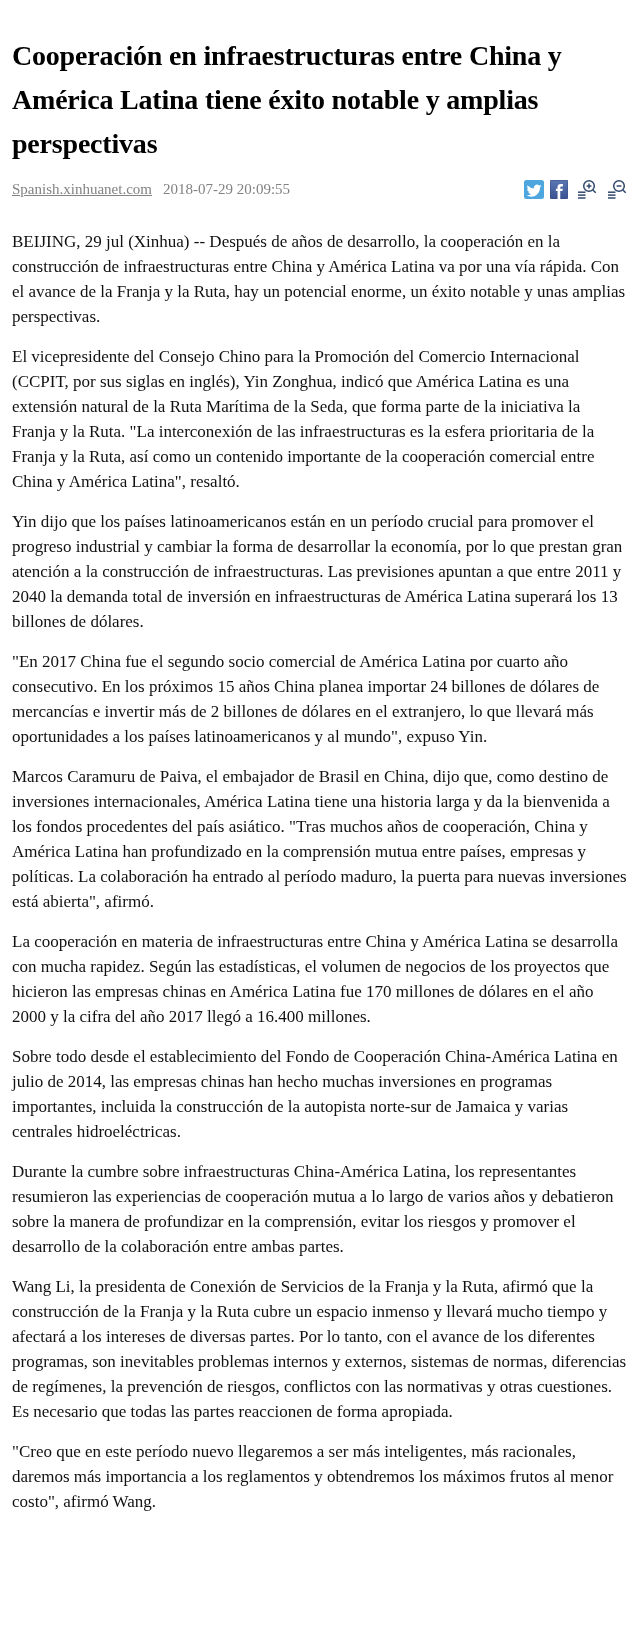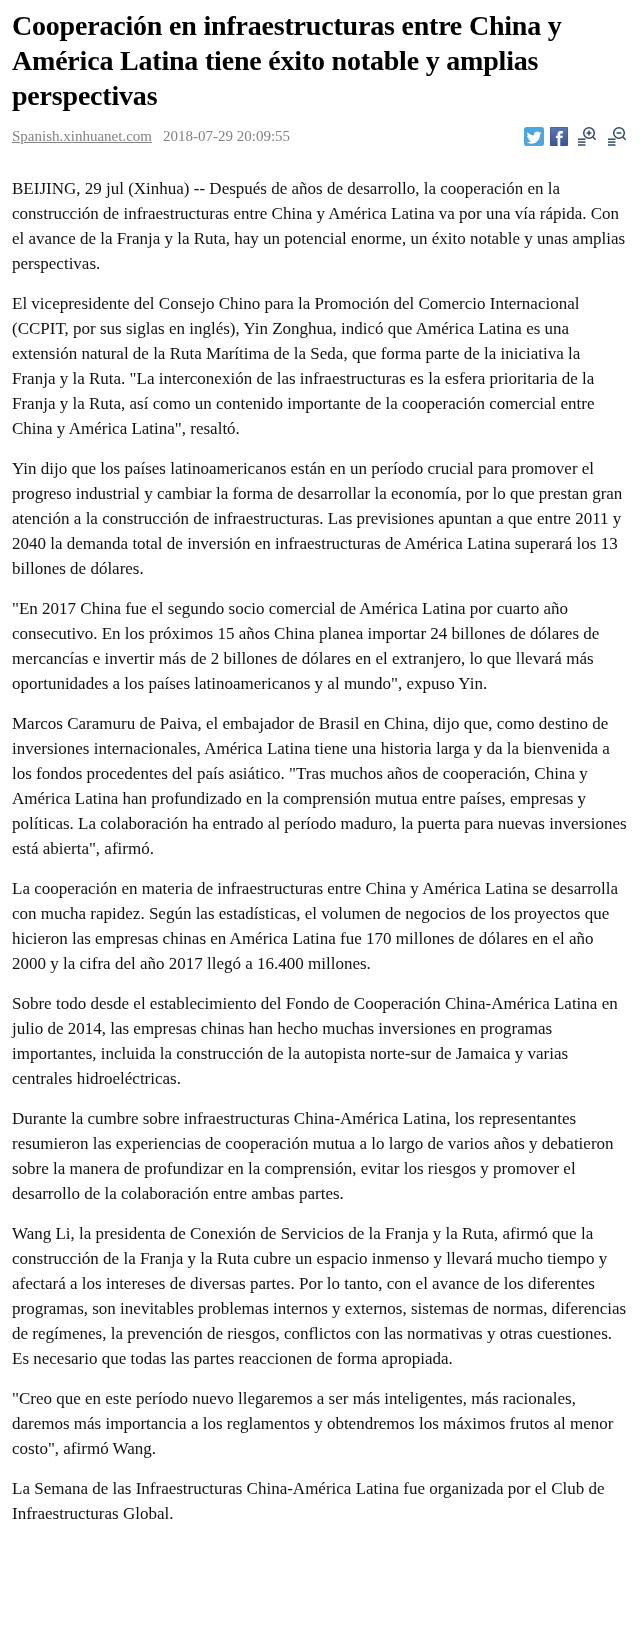--- a/index.html
+++ b/index.html
@@ -12,23 +12,23 @@
     min-height: 1628px;
     font-family: "Liberation Serif", "DejaVu Serif", serif;
     color: #111111;
     box-sizing: border-box;
   }
   .page {
     padding: 0 12px 30px 12px;
   }
   h1.article-title {
     margin: 0;
-    padding-top: 8px;
+    padding-top: 34px;
     font-size: 28px;
-    line-height: 35px;
+    line-height: 44px;
     font-weight: 700;
     color: #000000;
     letter-spacing: -0.2px;
   }
   .meta-row {
     margin-top: 12px;
     display: flex;
     align-items: center;
     height: 22px;
   }
@@ -128,16 +128,15 @@
     <p>BEIJING, 29 jul (Xinhua) -- Después de años de desarrollo, la cooperación en la construcción de infraestructuras entre China y América Latina va por una vía rápida. Con el avance de la Franja y la Ruta, hay un potencial enorme, un éxito notable y unas amplias perspectivas.</p>
     <p>El vicepresidente del Consejo Chino para la Promoción del Comercio Internacional (CCPIT, por sus siglas en inglés), Yin Zonghua, indicó que América Latina es una extensión natural de la Ruta Marítima de la Seda, que forma parte de la iniciativa la Franja y la Ruta. "La interconexión de las infraestructuras es la esfera prioritaria de la Franja y la Ruta, así como un contenido importante de la cooperación comercial entre China y América Latina", resaltó.</p>
     <p>Yin dijo que los países latinoamericanos están en un período crucial para promover el progreso industrial y cambiar la forma de desarrollar la economía, por lo que prestan gran atención a la construcción de infraestructuras. Las previsiones apuntan a que entre 2011 y 2040 la demanda total de inversión en infraestructuras de América Latina superará los 13 billones de dólares.</p>
     <p>"En 2017 China fue el segundo socio comercial de América Latina por cuarto año consecutivo. En los próximos 15 años China planea importar 24 billones de dólares de mercancías e invertir más de 2 billones de dólares en el extranjero, lo que llevará más oportunidades a los países latinoamericanos y al mundo", expuso Yin.</p>
     <p>Marcos Caramuru de Paiva, el embajador de Brasil en China, dijo que, como destino de inversiones internacionales, América Latina tiene una historia larga y da la bienvenida a los fondos procedentes del país asiático. "Tras muchos años de cooperación, China y América Latina han profundizado en la comprensión mutua entre países, empresas y políticas. La colaboración ha entrado al período maduro, la puerta para nuevas inversiones está abierta", afirmó.</p>
     <p>La cooperación en materia de infraestructuras entre China y América Latina se desarrolla con mucha rapidez. Según las estadísticas, el volumen de negocios de los proyectos que hicieron las empresas chinas en América Latina fue 170 millones de dólares en el año 2000 y la cifra del año 2017 llegó a 16.400 millones.</p>
     <p>Sobre todo desde el establecimiento del Fondo de Cooperación China-América Latina en julio de 2014, las empresas chinas han hecho muchas inversiones en programas importantes, incluida la construcción de la autopista norte-sur de Jamaica y varias centrales hidroeléctricas.</p>
     <p>Durante la cumbre sobre infraestructuras China-América Latina, los representantes resumieron las experiencias de cooperación mutua a lo largo de varios años y debatieron sobre la manera de profundizar en la comprensión, evitar los riesgos y promover el desarrollo de la colaboración entre ambas partes.</p>
     <p>Wang Li, la presidenta de Conexión de Servicios de la Franja y la Ruta, afirmó que la construcción de la Franja y la Ruta cubre un espacio inmenso y llevará mucho tiempo y afectará a los intereses de diversas partes. Por lo tanto, con el avance de los diferentes programas, son inevitables problemas internos y externos, sistemas de normas, diferencias de regímenes, la prevención de riesgos, conflictos con las normativas y otras cuestiones. Es necesario que todas las partes reaccionen de forma apropiada.</p>
     <p>"Creo que en este período nuevo llegaremos a ser más inteligentes, más racionales, daremos más importancia a los reglamentos y obtendremos los máximos frutos al menor costo", afirmó Wang.</p>
-    <p>La Semana de las Infraestructuras China-América Latina fue organizada por el Club de Infraestructuras Global.</p>
   </div>
 
 </div>
 
 </body></html>

